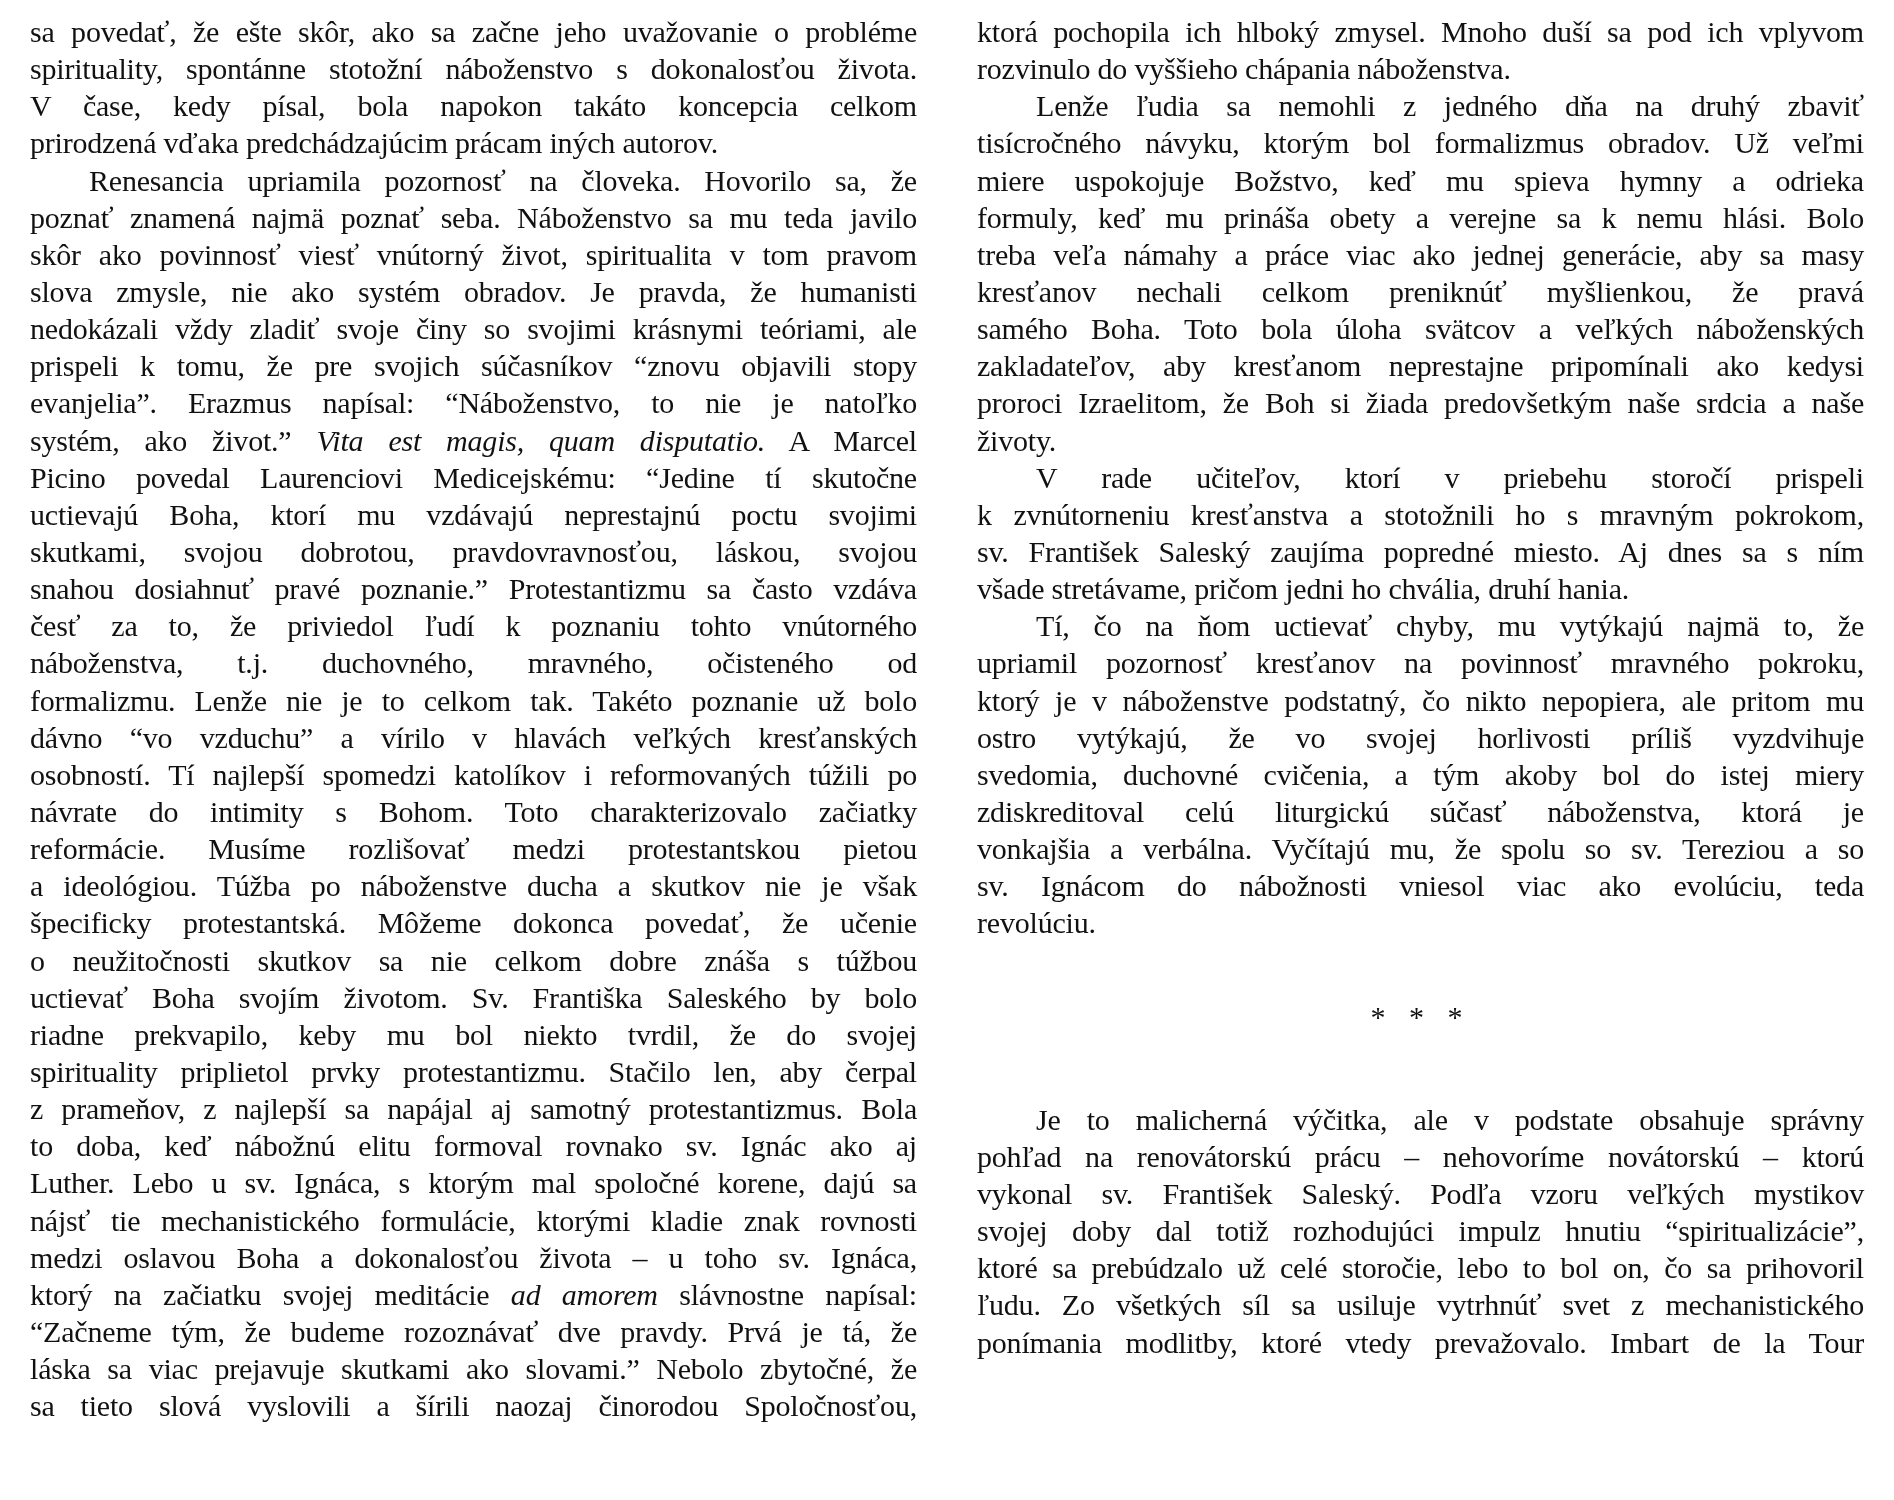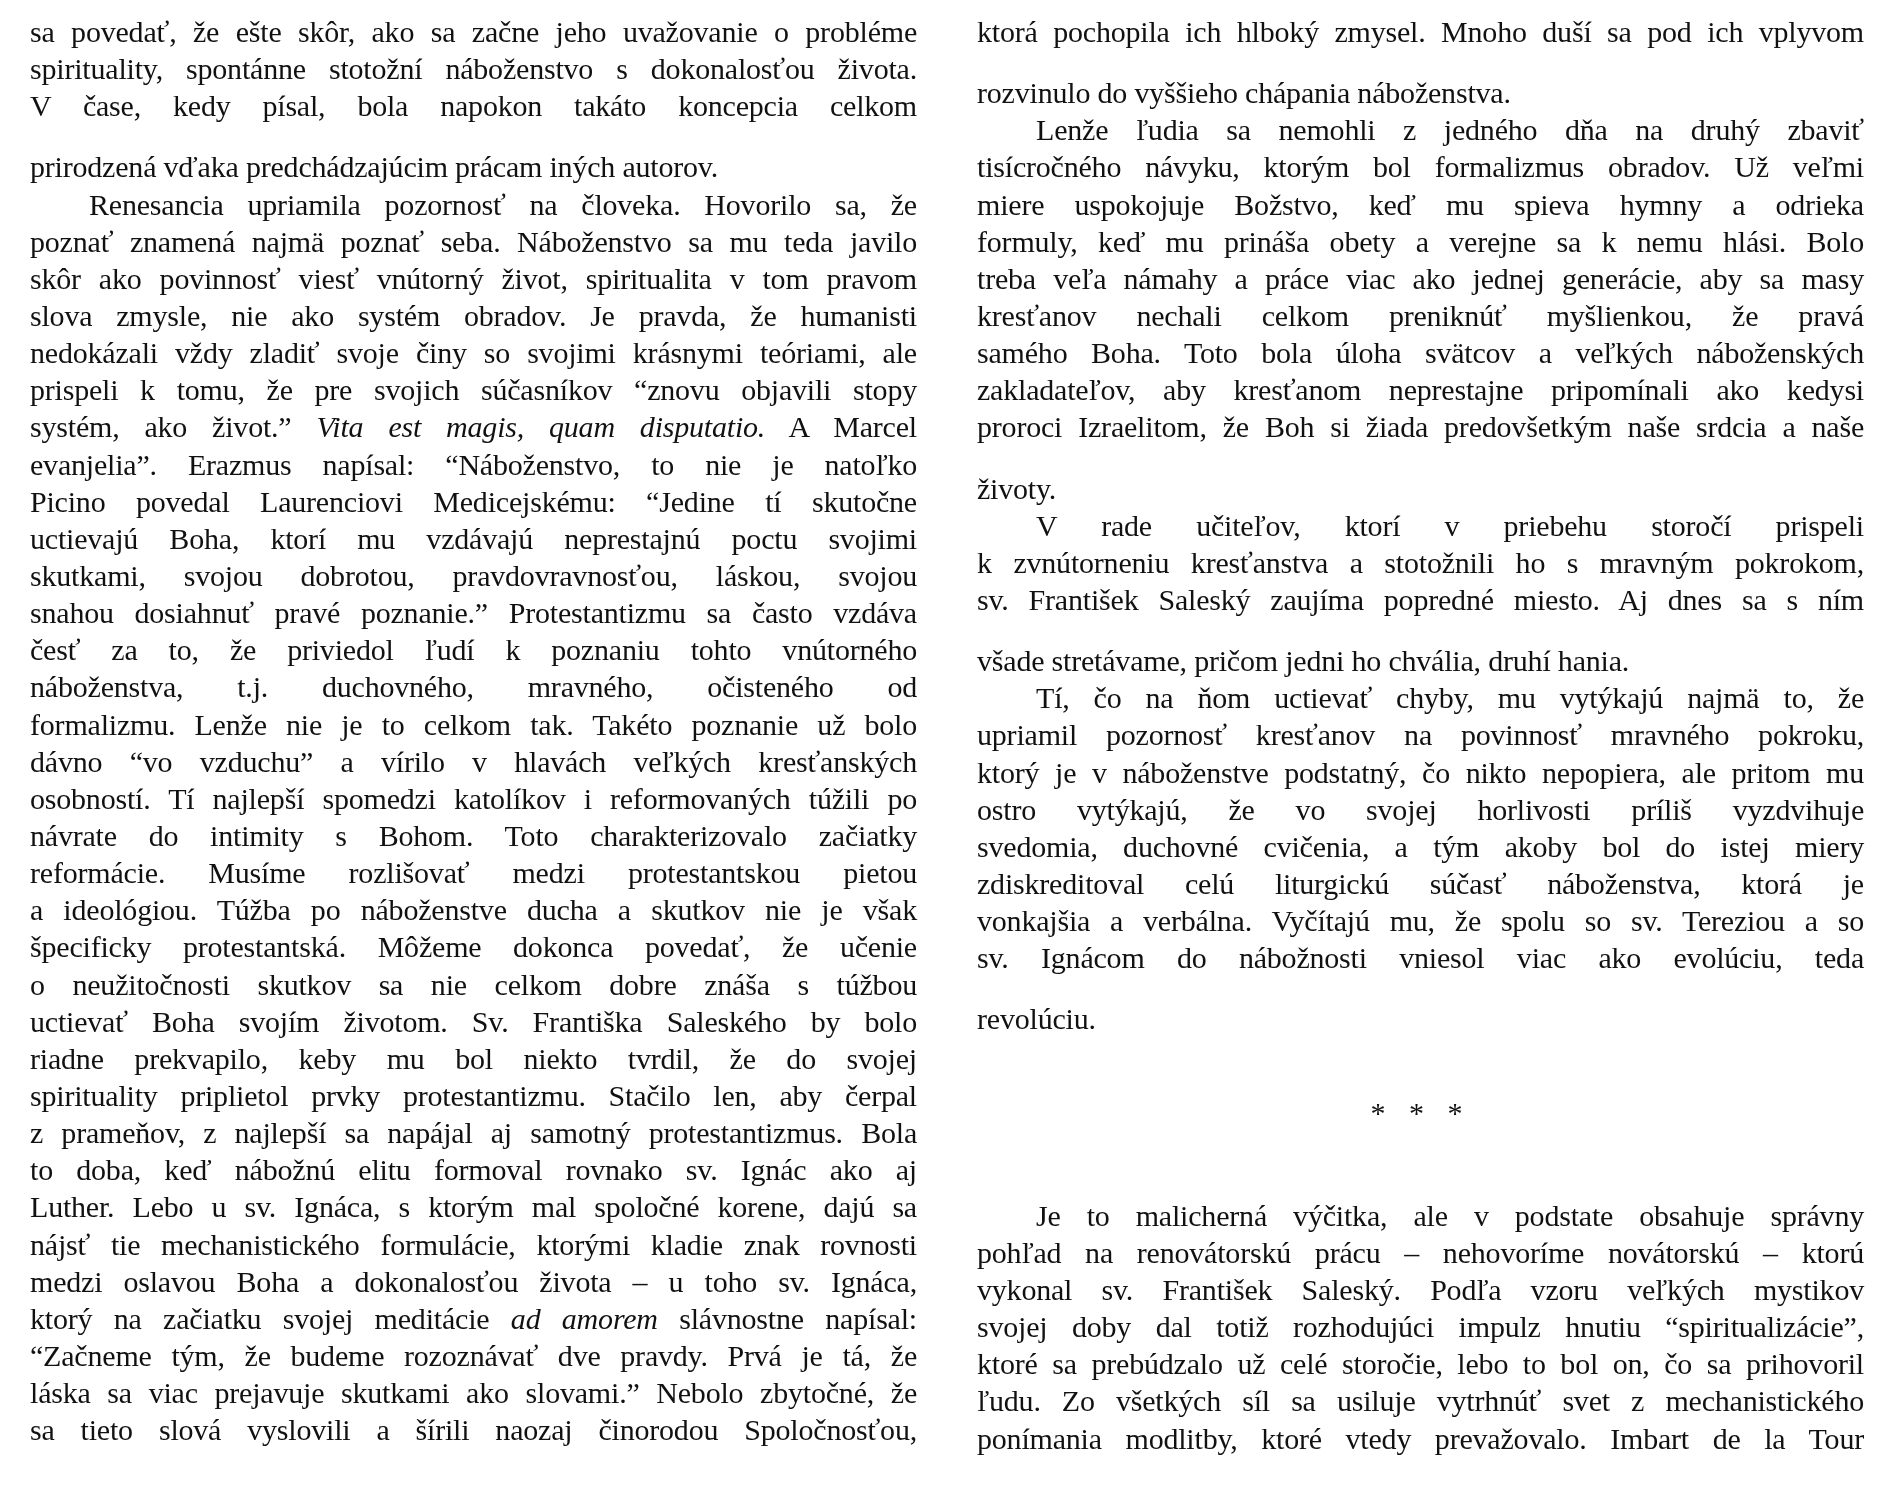--- a/index.html
+++ b/index.html
@@ -13,21 +13,21 @@
   .col-left { left: 30px; width: 887px; }
   .col-right { left: 977px; width: 887px; }
   .line {
     height: 37.15px; line-height: 37.15px;
     font-size: 30px; white-space: nowrap;
     text-align: justify; text-align-last: justify;
     transform-origin: 0 0;
     overflow: visible;
   }
   .line > span.t { display: block; width: 100%; text-align: justify; text-align-last: justify; letter-spacing: -0.2px; }
-  .line.last > span.t { text-align-last: left; margin-top: 24px; }
+  .line.last > span.t { text-align-last: left; }
   .line.indent > span.t { padding-left: 59px; box-sizing: border-box; }
   .sep { text-align: center; font-size: 30px; letter-spacing: 8px; height: 37.15px; line-height: 37.15px; }
   .spacer-sm { height: 56px; }
   .spacer-md { height: 66px; }
   i, em { font-style: italic; }
 </style>
 </head>
 <body>
 
 <div class="page">
@@ -56,24 +56,24 @@
       <div class="line">
         <span class="t"><span>slova zmysle, nie ako systém obradov. Je pravda, že humanisti</span></span>
       </div>
       <div class="line">
         <span class="t"><span>nedokázali vždy zladiť svoje činy so svojimi krásnymi teóriami, ale</span></span>
       </div>
       <div class="line">
         <span class="t"><span>prispeli k tomu, že pre svojich súčasníkov “znovu objavili stopy</span></span>
       </div>
       <div class="line">
+        <span class="t"><span>evanjelia”. Erazmus napísal: “Náboženstvo, to nie je natoľko</span></span>
+      </div>
+      <div class="line">
         <span class="t"><span>systém, ako život.” </span><i>Vita est magis, quam disputatio.</i><span> A Marcel</span></span>
-      </div>
-      <div class="line">
-        <span class="t"><span>evanjelia”. Erazmus napísal: “Náboženstvo, to nie je natoľko</span></span>
       </div>
       <div class="line">
         <span class="t"><span>Picino povedal Laurenciovi Medicejskému: “Jedine tí skutočne</span></span>
       </div>
       <div class="line">
         <span class="t"><span>uctievajú Boha, ktorí mu vzdávajú neprestajnú poctu svojimi</span></span>
       </div>
       <div class="line">
         <span class="t"><span>skutkami, svojou dobrotou, pravdovravnosťou, láskou, svojou</span></span>
       </div>

